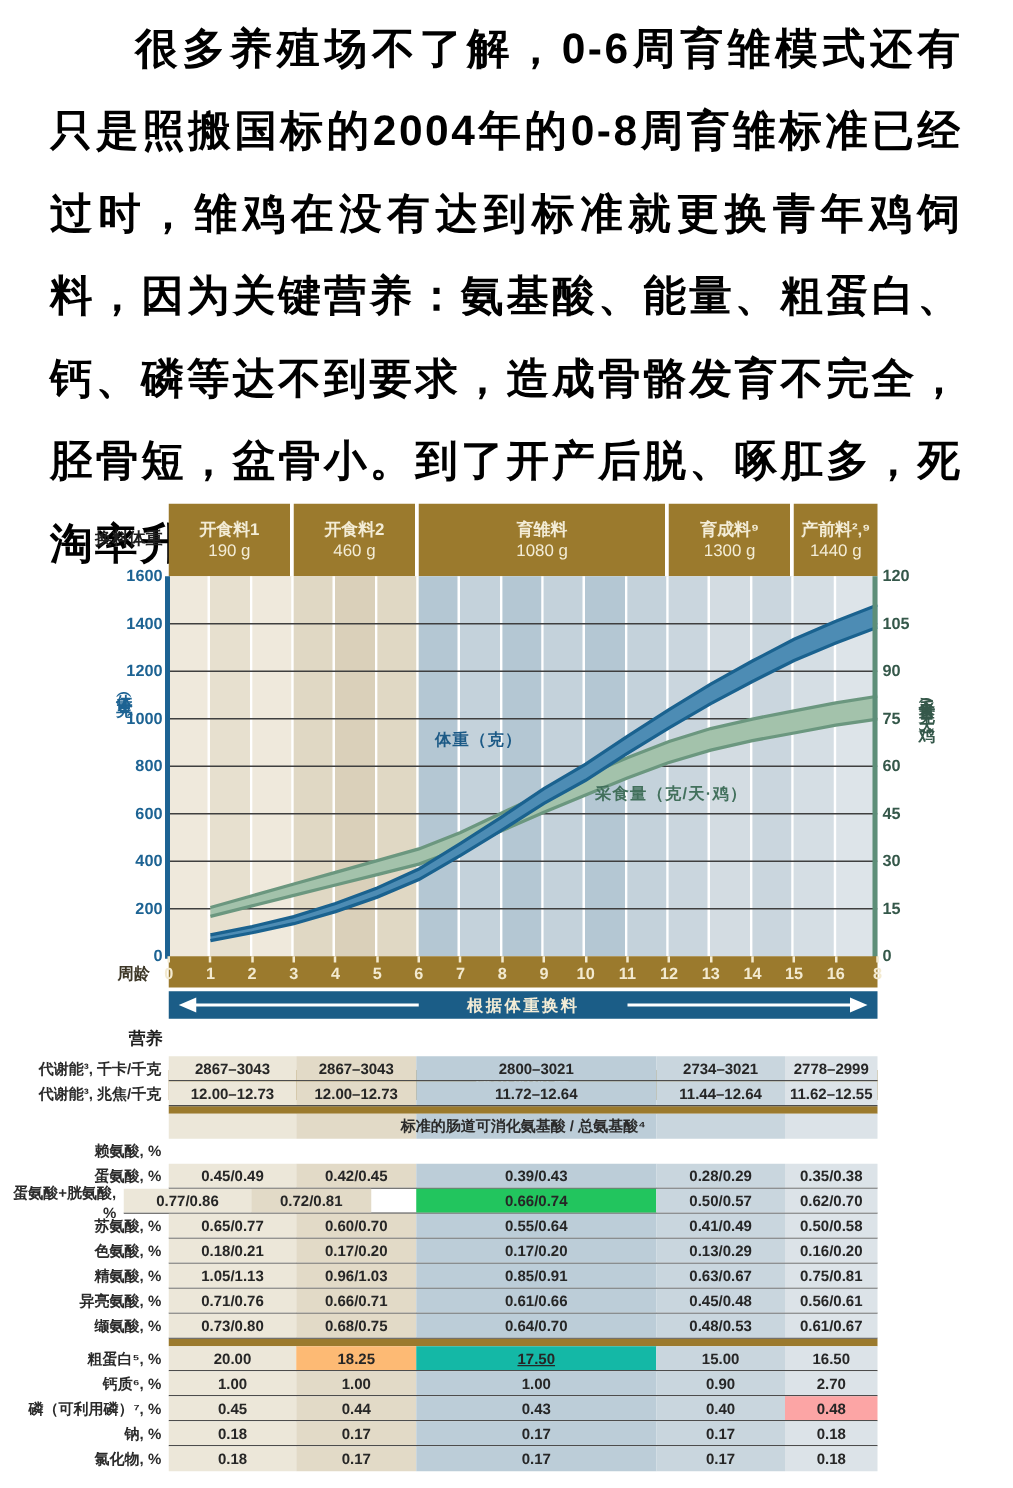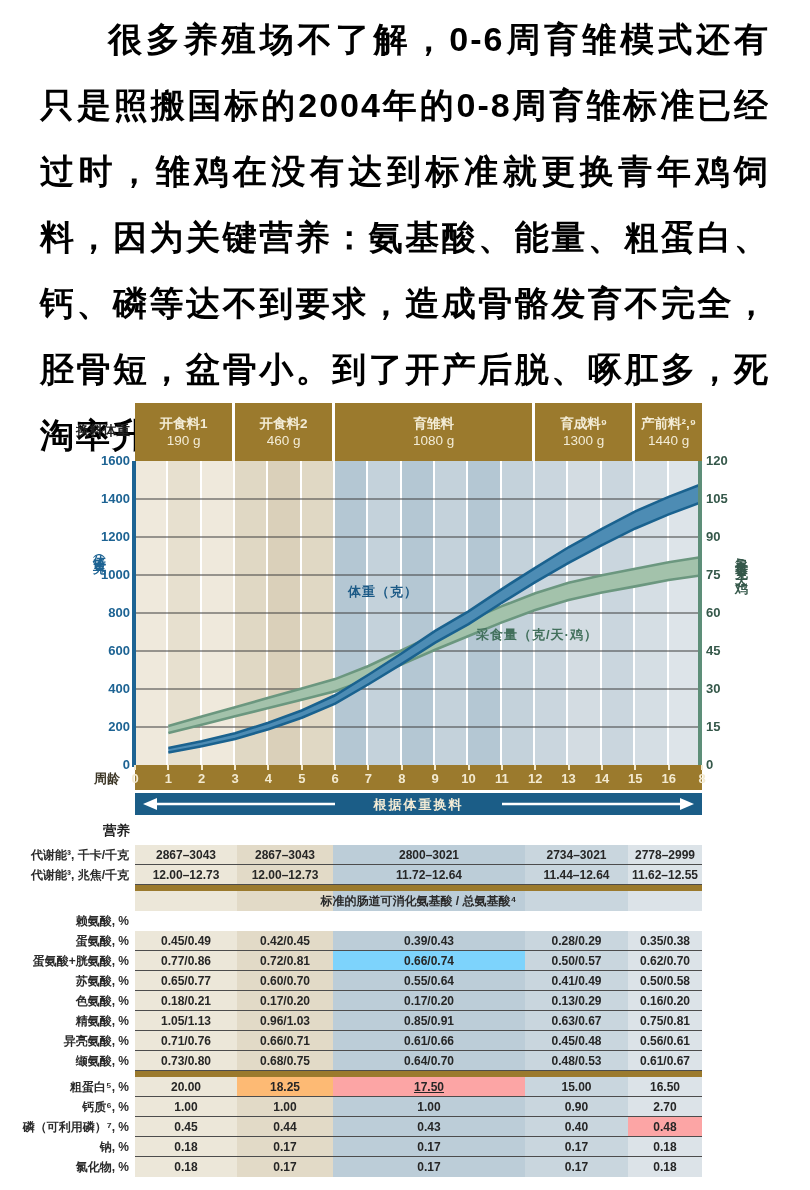--- a/index.html
+++ b/index.html
@@ -185,21 +185,21 @@
           <div class="t-cell" style="width: 192px; line-height: 20px; background: rgb(188, 205, 216);">0.39/0.43</div>
           <div class="t-cell" style="width: 103px; line-height: 20px; background: rgb(201, 214, 222);">0.28/0.29</div>
           <div class="t-cell" style="width: 74px; line-height: 20px; background: rgb(220, 227, 232);">0.35/0.38</div>
         </div>
       </div>
       <div class="t-row" style="height: 20px;">
         <div class="t-label">蛋氨酸+胱氨酸, %</div>
         <div class="t-vals" style="border-bottom: 1.5px solid rgb(76, 76, 76);">
           <div class="t-cell" style="width: 102px; line-height: 20px; background: rgb(236, 231, 217);">0.77/0.86</div>
           <div class="t-cell" style="width: 96px; line-height: 20px; background: rgb(226, 218, 199);">0.72/0.81</div>
-          <div class="t-cell" style="width: 192px; line-height: 20px; background: #7dd3fc;">0.66/0.74</div>
+          <div class="t-cell" style="width: 192px; line-height: 20px; background: #22c55e; margin-left: 36px;">0.66/0.74</div>
           <div class="t-cell" style="width: 103px; line-height: 20px; background: rgb(201, 214, 222);">0.50/0.57</div>
           <div class="t-cell" style="width: 74px; line-height: 20px; background: rgb(220, 227, 232);">0.62/0.70</div>
         </div>
       </div>
       <div class="t-row" style="height: 20px;">
         <div class="t-label">苏氨酸, %</div>
         <div class="t-vals" style="border-bottom: 1.5px solid rgb(76, 76, 76);">
           <div class="t-cell" style="width: 102px; line-height: 20px; background: rgb(236, 231, 217);">0.65/0.77</div>
           <div class="t-cell" style="width: 96px; line-height: 20px; background: rgb(226, 218, 199);">0.60/0.70</div>
           <div class="t-cell" style="width: 192px; line-height: 20px; background: rgb(188, 205, 216);">0.55/0.64</div>
@@ -246,21 +246,21 @@
           <div class="t-cell" style="width: 103px; line-height: 20px; background: rgb(201, 214, 222);">0.48/0.53</div>
           <div class="t-cell" style="width: 74px; line-height: 20px; background: rgb(220, 227, 232);">0.61/0.67</div>
         </div>
       </div>
       <div class="t-div" style="background: rgb(155, 122, 45);"></div>
       <div class="t-row" style="height: 20px;">
         <div class="t-label">粗蛋白⁵, %</div>
         <div class="t-vals" style="border-bottom: 1.5px solid rgb(76, 76, 76);">
           <div class="t-cell" style="width: 102px; line-height: 20px; background: rgb(236, 231, 217);">20.00</div>
           <div class="t-cell" style="width: 96px; line-height: 20px; background: #fdba74;">18.25</div>
-          <div class="t-cell" style="width: 192px; line-height: 20px; background: #fca5a5; text-decoration: underline;">17.50</div>
+          <div class="t-cell" style="width: 192px; line-height: 20px; background: #14b8a6; text-decoration: underline;">17.50</div>
           <div class="t-cell" style="width: 103px; line-height: 20px; background: rgb(201, 214, 222);">15.00</div>
           <div class="t-cell" style="width: 74px; line-height: 20px; background: rgb(220, 227, 232);">16.50</div>
         </div>
       </div>
       <div class="t-row" style="height: 20px;">
         <div class="t-label">钙质⁶, %</div>
         <div class="t-vals" style="border-bottom: 1.5px solid rgb(76, 76, 76);">
           <div class="t-cell" style="width: 102px; line-height: 20px; background: rgb(236, 231, 217);">1.00</div>
           <div class="t-cell" style="width: 96px; line-height: 20px; background: rgb(226, 218, 199);">1.00</div>
           <div class="t-cell" style="width: 192px; line-height: 20px; background: rgb(188, 205, 216);">1.00</div>

